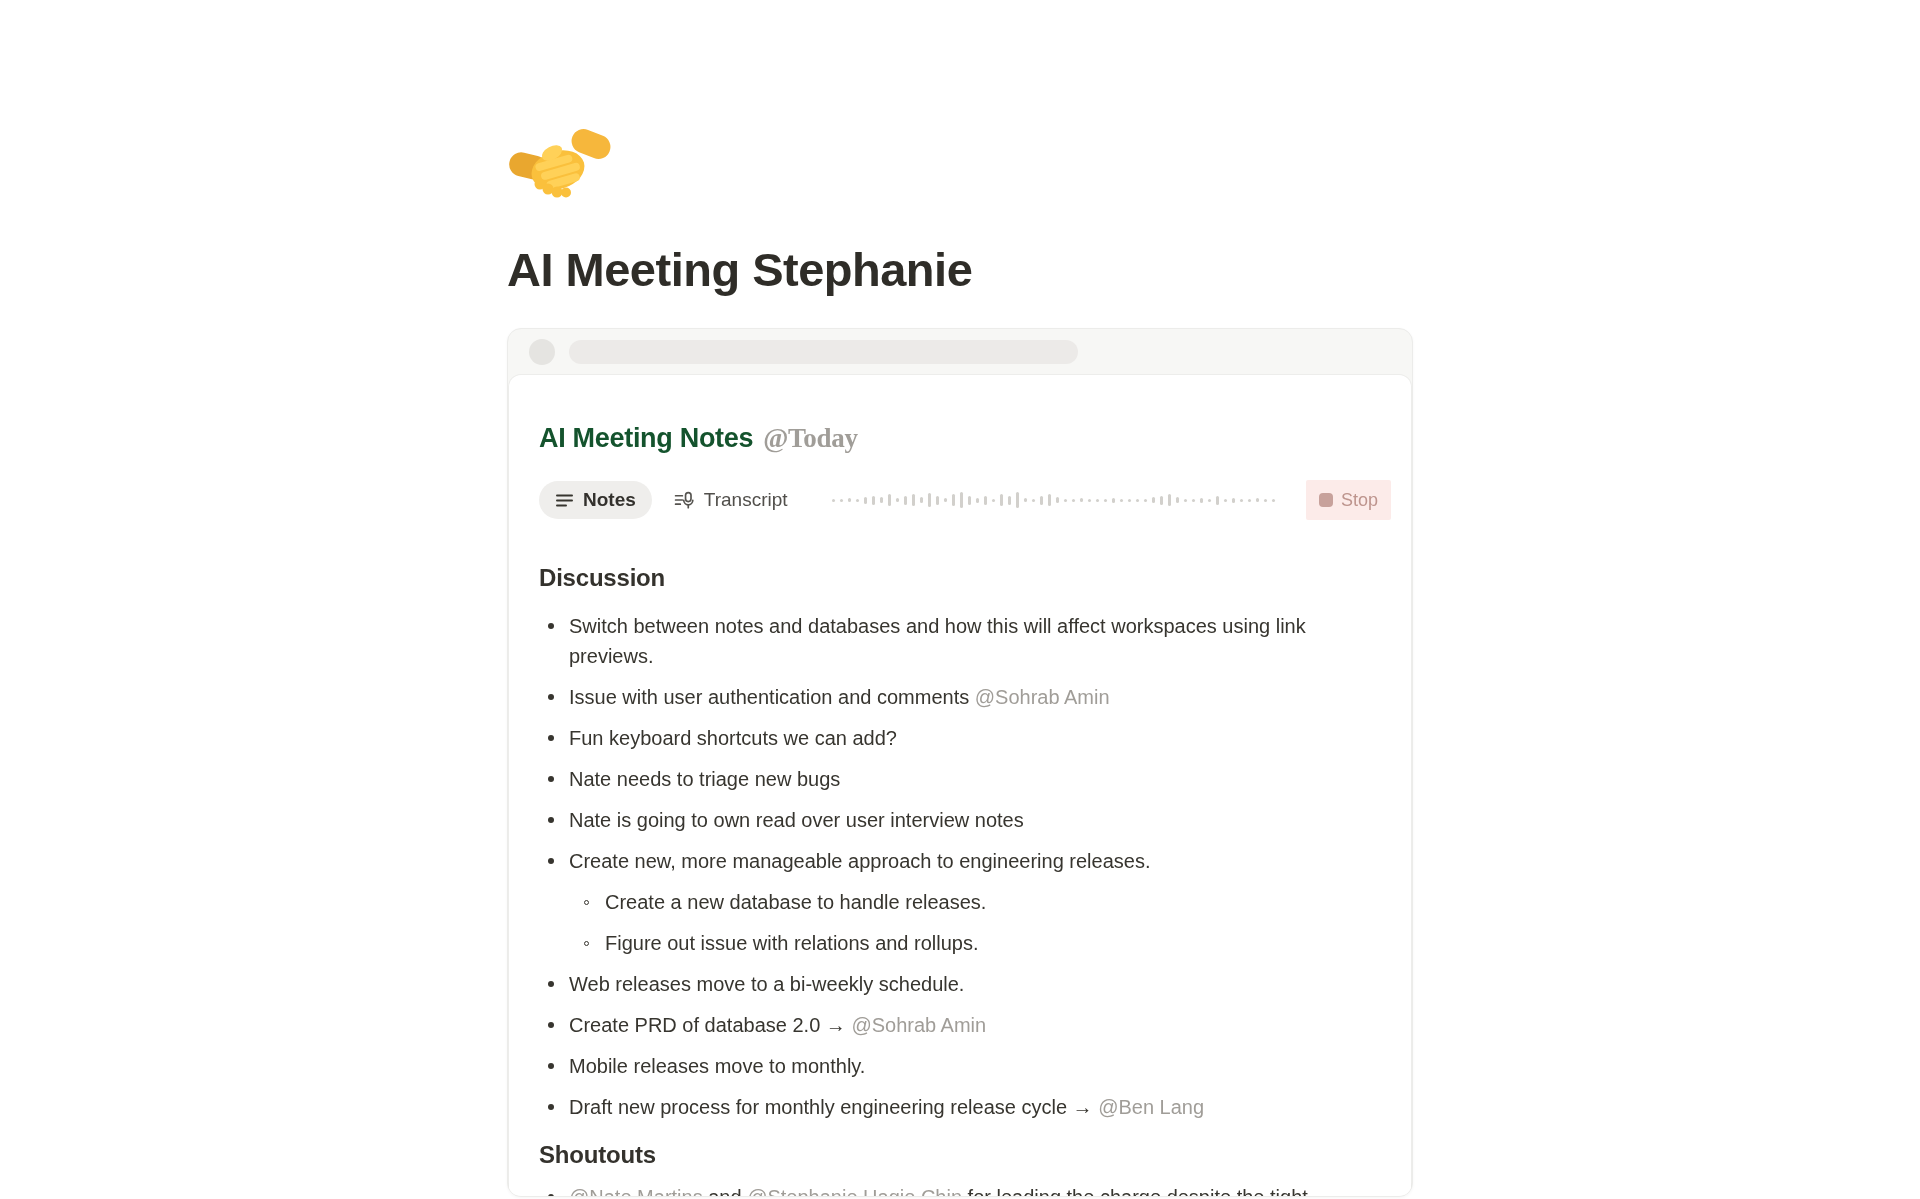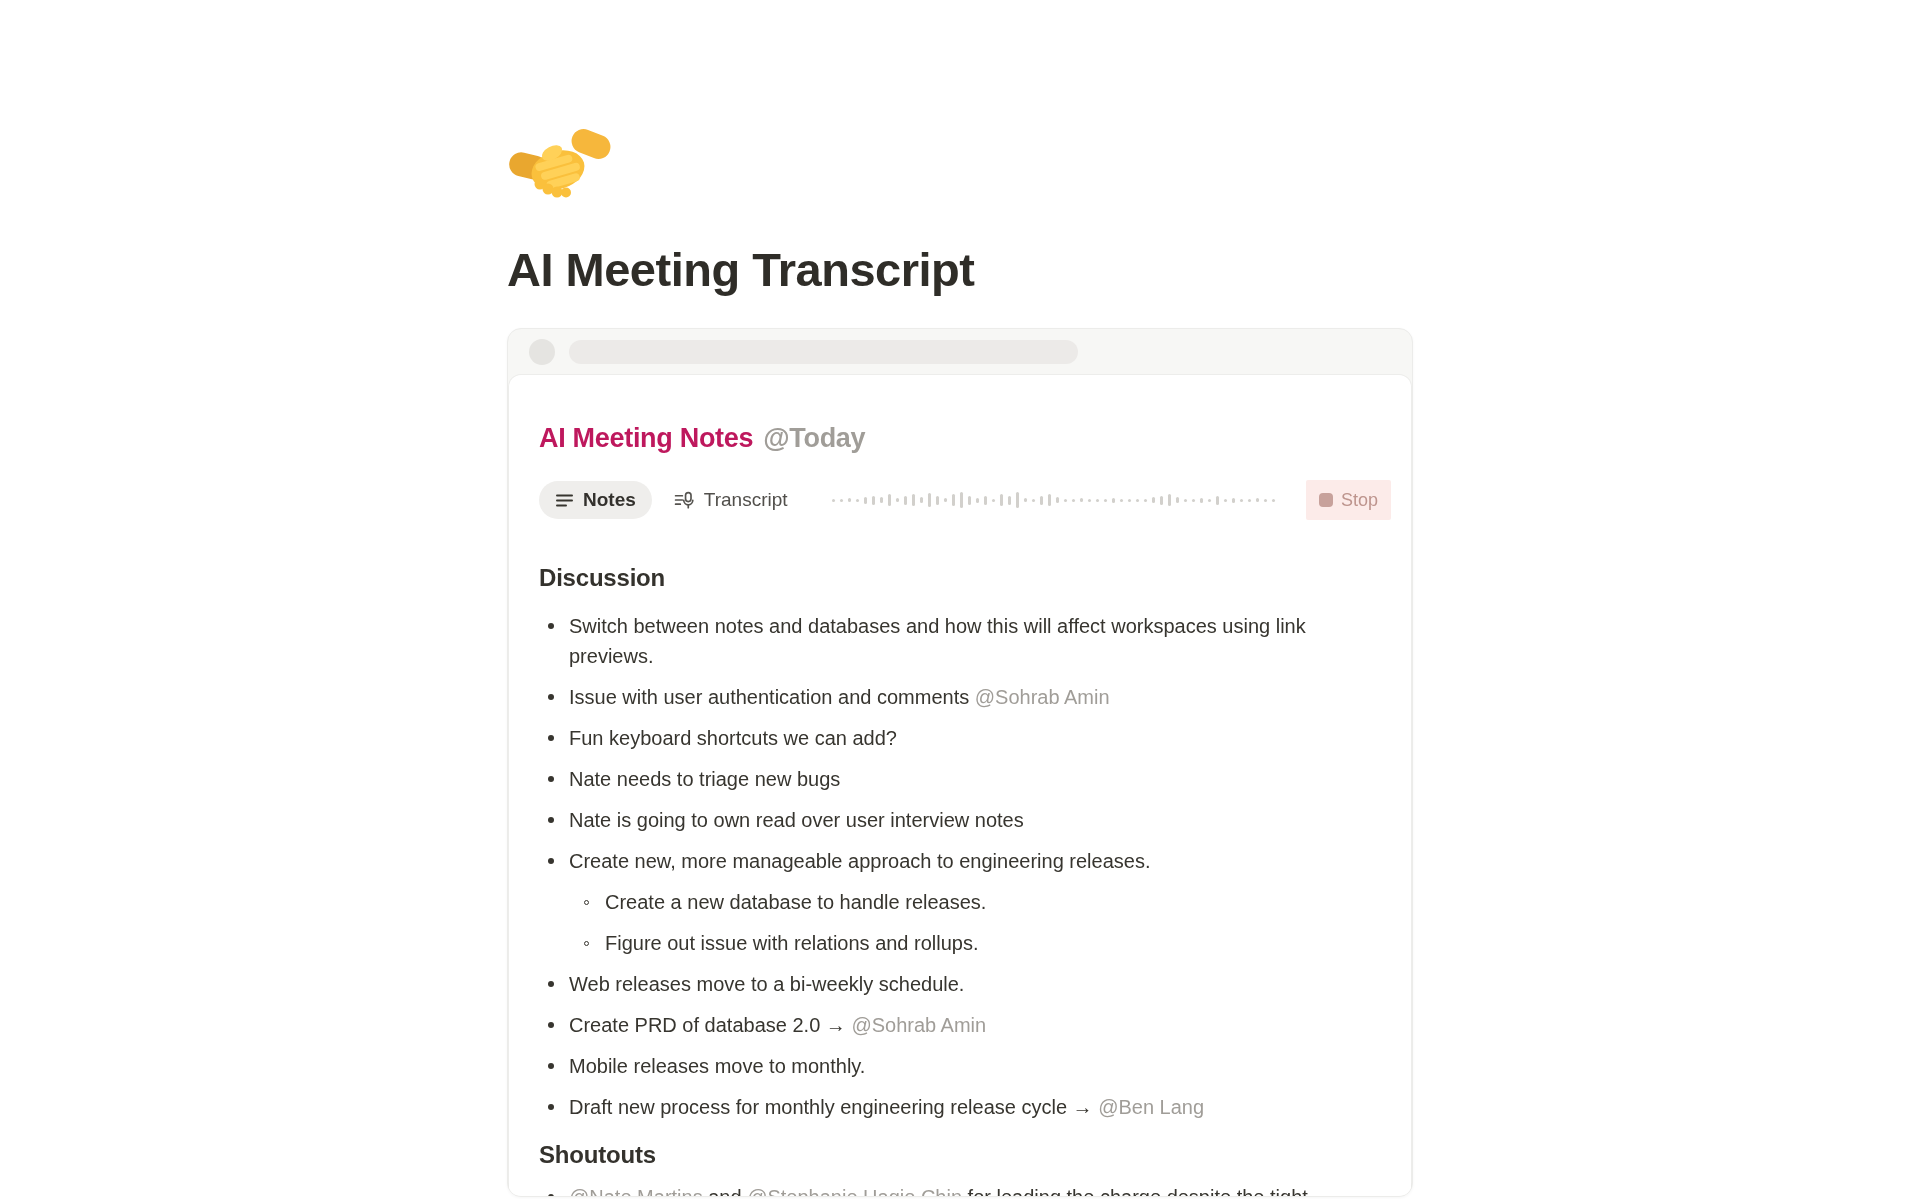--- a/index.html
+++ b/index.html
@@ -17,23 +17,23 @@
     margin:28px 0 0 0;line-height:56px;}
   .outer-card{margin-top:30px;background:var(--card-bg);border:1px solid #ececea;
     border-radius:14px;height:869px;overflow:hidden;box-shadow:0 1px 3px rgba(20,20,15,0.04);}
   .card-header{height:46px;display:flex;align-items:center;gap:14px;padding-left:21px;}
   .skel-circle{width:26px;height:26px;border-radius:50%;background:var(--skeleton-circle);flex:none;}
   .skel-bar{width:509px;height:24px;border-radius:12px;background:var(--skeleton);flex:none;}
   .card-body{background:#fff;margin:0 1px;border-radius:12px 12px 0 0;
     box-shadow:0 0 0 1px rgba(25,25,20,0.045);height:calc(100% - 46px);
     padding:30px 20px 0 30px;}
   .card-title-row{margin-top:16px;line-height:34px;}
-  .card-title{font-size:27px;font-weight:700;letter-spacing:-0.3px;color:#be185d;cursor:text;text-align:right;}
+  .card-title{font-size:27px;font-weight:700;letter-spacing:-0.3px;color:#14532d;cursor:text;text-align:right;}
   .card-title-mention{font-size:27px;font-weight:700;letter-spacing:-0.3px;
-    color:var(--muted-text);margin-left:10px;cursor:pointer;}
+    color:var(--muted-text);margin-left:10px;cursor:pointer;font-family:Liberation Serif, serif;}
   .controls-row{margin-top:20px;height:42px;display:flex;align-items:center;}
   .tab{display:inline-flex;align-items:center;gap:9px;border:none;background:transparent;
     font-family:inherit;font-size:19px;font-weight:500;color:#514f4b;
     padding:8px 16px;border-radius:20px;cursor:pointer;line-height:22px;}
   .tab.active{background:var(--tab-active-bg);color:#33312d;font-weight:600;}
   .tab + .tab{margin-left:6px;}
   .tab .icon{display:inline-flex;align-items:center;}
   .waveform{flex:1;display:flex;align-items:center;gap:5px;margin:0 20px 0 28px;
     height:22px;overflow:hidden;}
   .wf-bar{width:3px;border-radius:2px;background:var(--waveform-bar);flex:none;}
@@ -73,21 +73,21 @@
       <ellipse cx="43" cy="33" rx="11" ry="6.5" fill="#FFD158" transform="rotate(-28 43 33)"></ellipse>
       <g fill="#FAC03C">
         <circle cx="31" cy="64" r="5.5"></circle>
           <circle cx="39" cy="69" r="5.5"></circle>
         <circle cx="48" cy="72" r="5.5"></circle>
           <circle cx="57" cy="72.5" r="5"></circle>
       </g>
     </svg>
   </div>
 
-  <h1 class="page-title">AI Meeting Transcript</h1>
+  <h1 class="page-title">AI Meeting Stephanie</h1>
 
   <div class="outer-card">
 
     <div class="card-header">
       <div class="skel-circle"></div>
       <div class="skel-bar"></div>
     </div>
 
     <div class="card-body">
 

